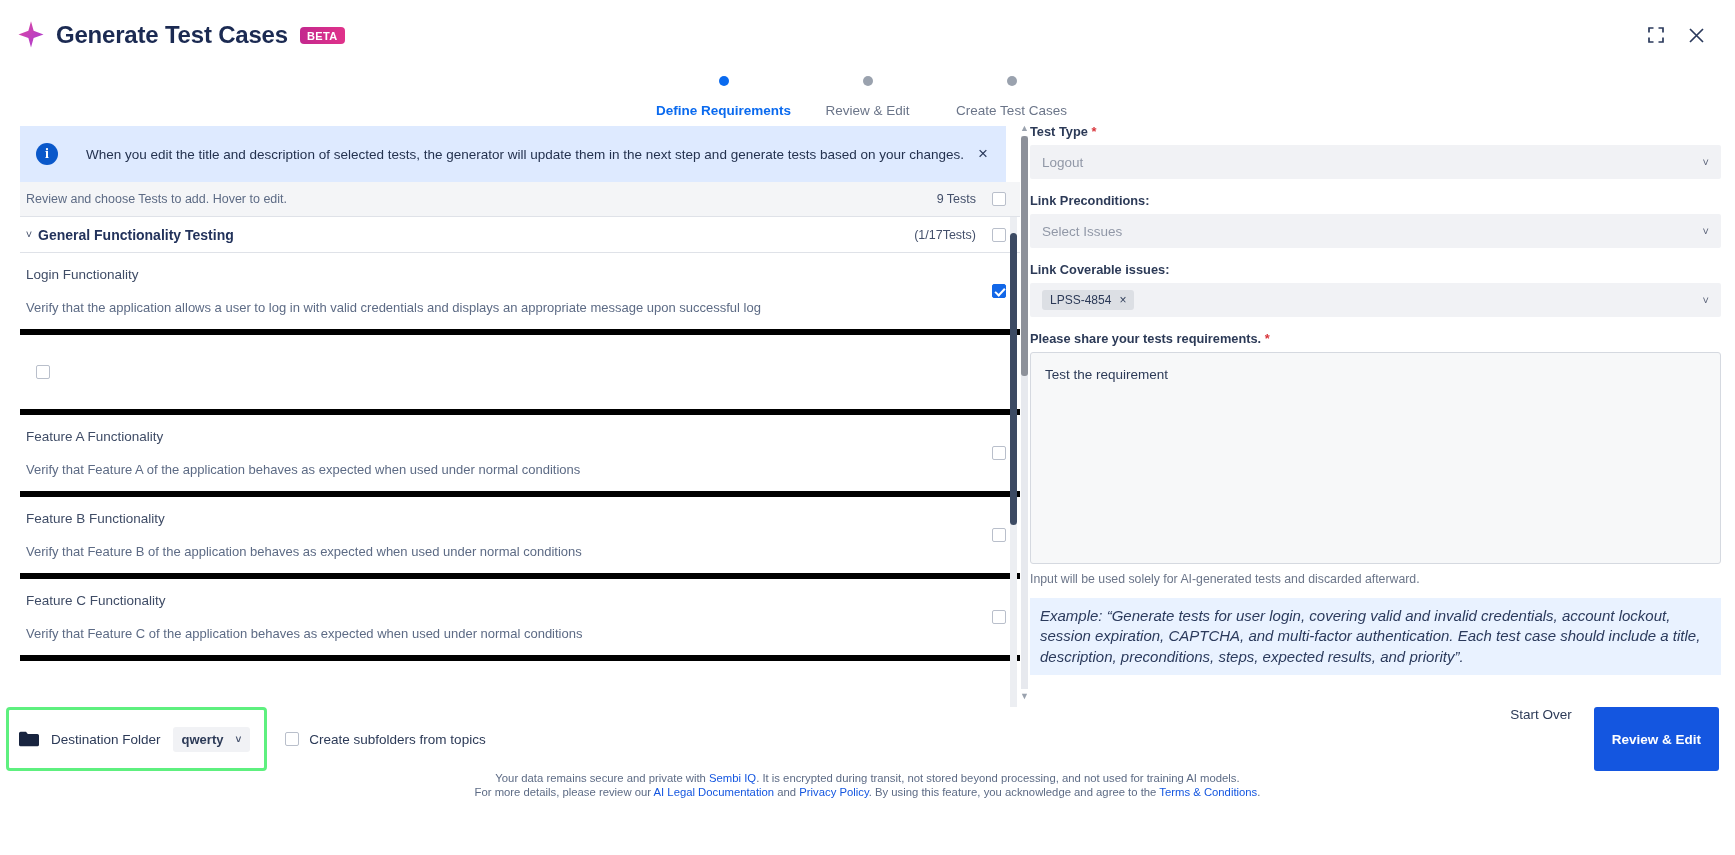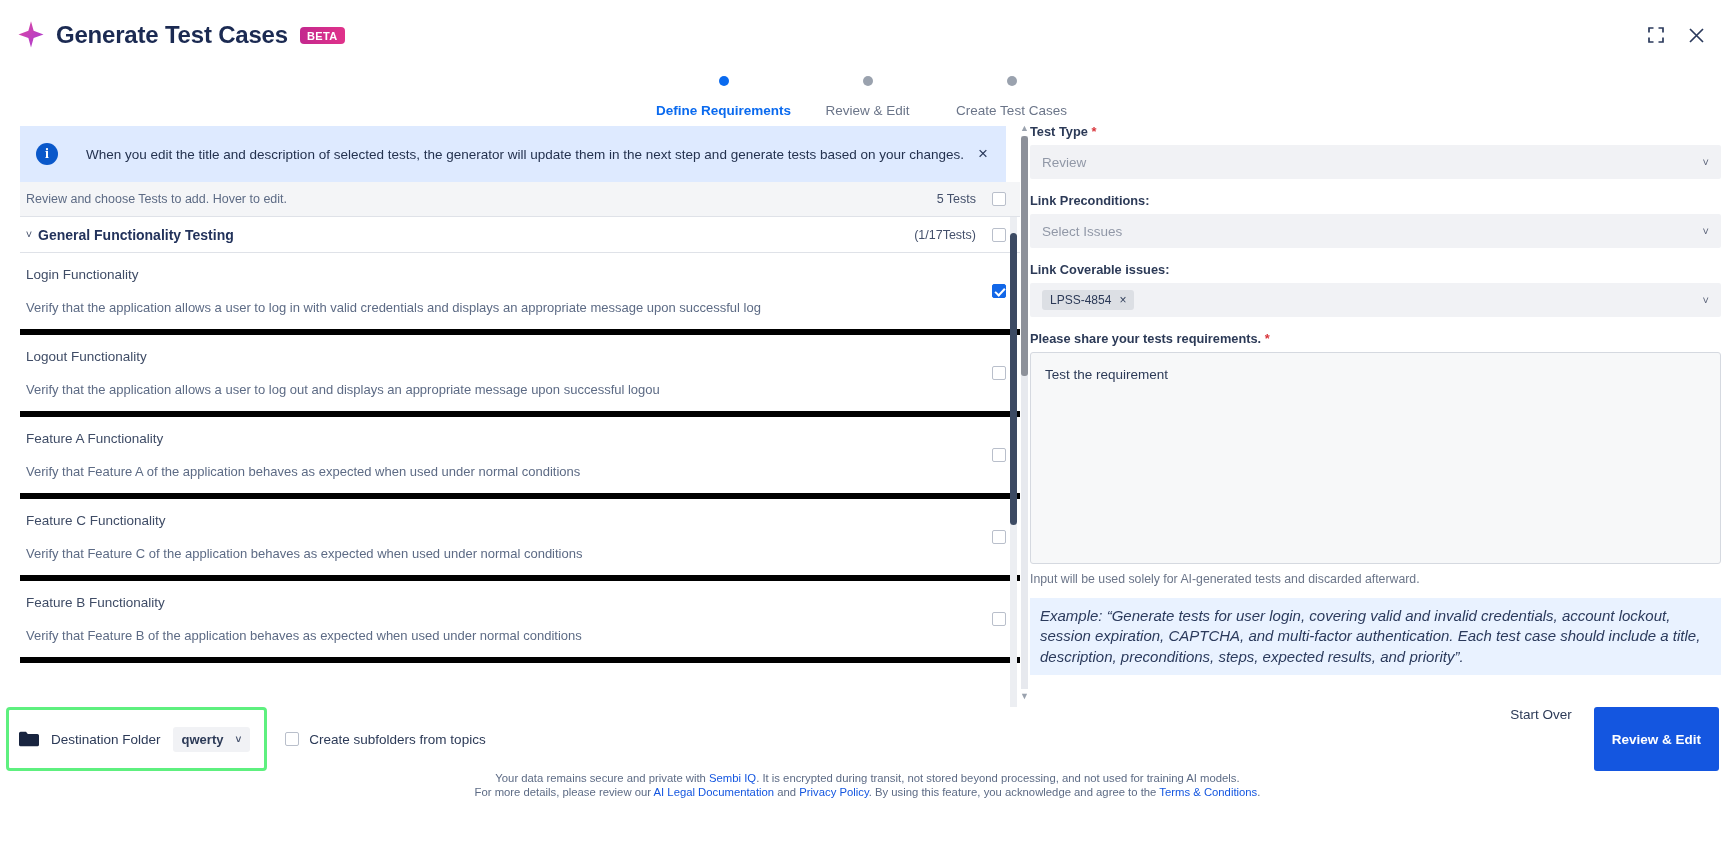--- a/index.html
+++ b/index.html
@@ -310,21 +310,21 @@
     <div class="left-col">
 
       <div class="info-banner">
         <div class="info-circle">i</div>
         <div class="info-text">When you edit the title and description of selected tests, the generator will update them in the next step and generate tests based on your changes.</div>
         <div class="info-close">×</div>
       </div>
 
       <div class="list-toolbar">
         <div class="hint">Review and choose Tests to add. Hover to edit.</div>
-        <div class="count">5 Tests</div>
+        <div class="count">9 Tests</div>
         <div class="cbox"></div>
       </div>
 
       <div class="list-scroll">
         <div class="list-inner">
 
           <div class="group-header">
             <div class="chev">˅</div>
             <div class="group-title">General Functionality Testing</div>
             <div class="group-count">(1/17Tests)</div>
@@ -333,47 +333,43 @@
 
           <div class="test-row">
             <div class="test-main">
               <div class="test-title">Login Functionality</div>
               <div class="test-desc">Verify that the application allows a user to log in with valid credentials and displays an appropriate message upon successful log</div>
             </div>
             <div class="cbox checked test-check"></div>
           </div>
 
           <div class="test-row">
-            <div class="test-main">
-              <div class="test-title">Logout Functionality</div>
-              <div class="test-desc">Verify that the application allows a user to log out and displays an appropriate message upon successful logou</div>
-            </div>
             <div class="cbox test-check"></div>
           </div>
 
           <div class="test-row">
             <div class="test-main">
               <div class="test-title">Feature A Functionality</div>
               <div class="test-desc">Verify that Feature A of the application behaves as expected when used under normal conditions</div>
             </div>
             <div class="cbox test-check"></div>
           </div>
 
           <div class="test-row">
             <div class="test-main">
+              <div class="test-title">Feature B Functionality</div>
+              <div class="test-desc">Verify that Feature B of the application behaves as expected when used under normal conditions</div>
+            </div>
+            <div class="cbox test-check"></div>
+          </div>
+
+          <div class="test-row">
+            <div class="test-main">
               <div class="test-title">Feature C Functionality</div>
               <div class="test-desc">Verify that Feature C of the application behaves as expected when used under normal conditions</div>
-            </div>
-            <div class="cbox test-check"></div>
-          </div>
-
-          <div class="test-row">
-            <div class="test-main">
-              <div class="test-title">Feature B Functionality</div>
-              <div class="test-desc">Verify that Feature B of the application behaves as expected when used under normal conditions</div>
             </div>
             <div class="cbox test-check"></div>
           </div>
 
         </div>
 
         <div class="vscroll">
           <div class="thumb" style="top:16px;height:292px;"></div>
         </div>
       </div>
@@ -386,21 +382,21 @@
         <div class="track"></div>
         <div class="thumb"></div>
         <div class="dn">▼</div>
       </div>
 
       <div class="field-label">
         <span>Test Type</span>
         <span class="req">*</span>
       </div>
       <div class="select-box">
-        <span class="val">Review</span>
+        <span class="val">Logout</span>
         <span class="caret">˅</span>
       </div>
 
       <div class="field-label">Link Preconditions:</div>
       <div class="select-box">
         <span class="val">Select Issues</span>
         <span class="caret">˅</span>
       </div>
 
       <div class="field-label">Link Coverable issues:</div>

